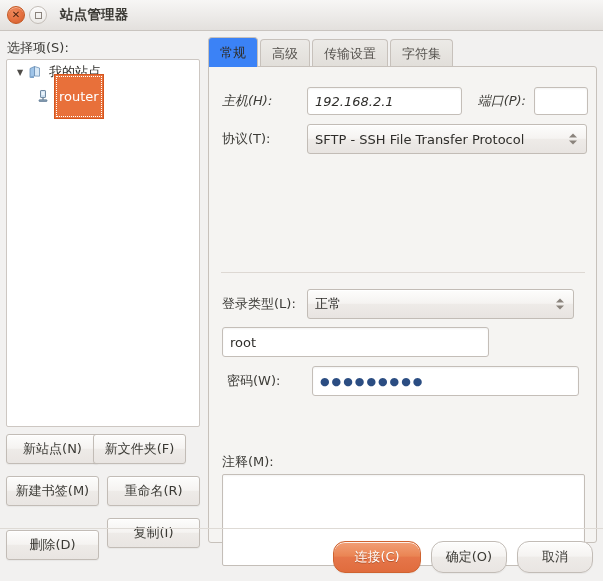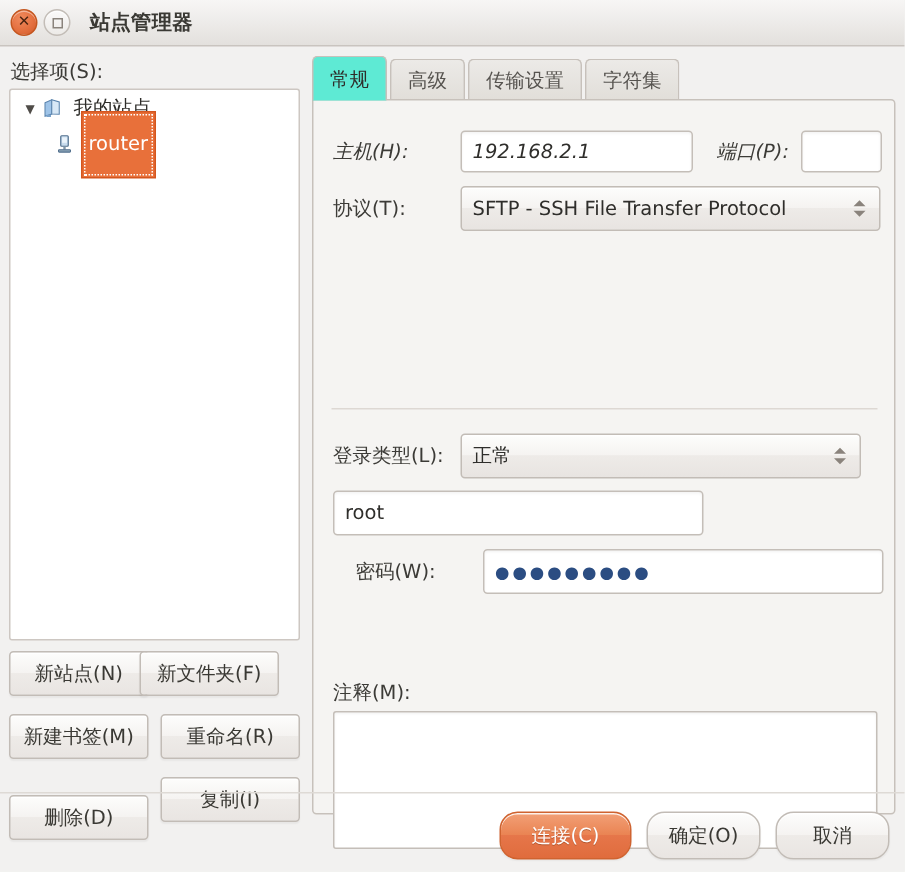--- a/index.html
+++ b/index.html
@@ -105,21 +105,21 @@
     height: 28px; padding: 0 11px;
     display: flex; align-items: center;
     font-size: 13px; color: #56534f;
     background: linear-gradient(to bottom, #eceae7, #e1ded9);
     border: 1px solid #c7c1bb;
     border-bottom: none;
     border-radius: 4px 4px 0 0;
     margin-right: 2px;
   }
   .tab.active {
-    background: #5eead4;
+    background: #3b82f6;
     color: #2f2e2b;
     height: 30px;
     border-color: #c7c1bb;
     position: relative; z-index: 3; margin-top: 47px;
   }
   #tabpage {
     position: absolute; left: 0; top: 29px; width: 389px; height: 477px;
     background: #f5f4f2;
     border: 1px solid #c7c1bb;
     border-radius: 0 3px 3px 3px;
@@ -270,24 +270,24 @@
         <span class="combo" style="width:267px;">
           <span>正常</span>
           <span class="arrows">
             <span class="tri-up"></span>
               <span class="tri-dn"></span>
           </span>
         </span>
       </div>
 
       <div class="frow" style="left:13px; top:260px;">
-        <span class="field" style="width:247px; height:30px;">root</span>
-      </div>
-
-      <div class="frow" style="left:28px; top:299px;">
+        <span class="field" style="width:267px; height:30px;">root</span>
+      </div>
+
+      <div class="frow" style="left:18px; top:299px;">
         <span class="flabel" style="width:85px;">密码(W):</span>
         <span class="field pwdots" style="width:267px; height:30px;">●●●●●●●●●</span>
       </div>
 
       <div id="notes-label">注释(M):</div>
       <div id="notes-box"></div>
     </div>
   </div>
 
   <div id="bottom-sep"></div>

